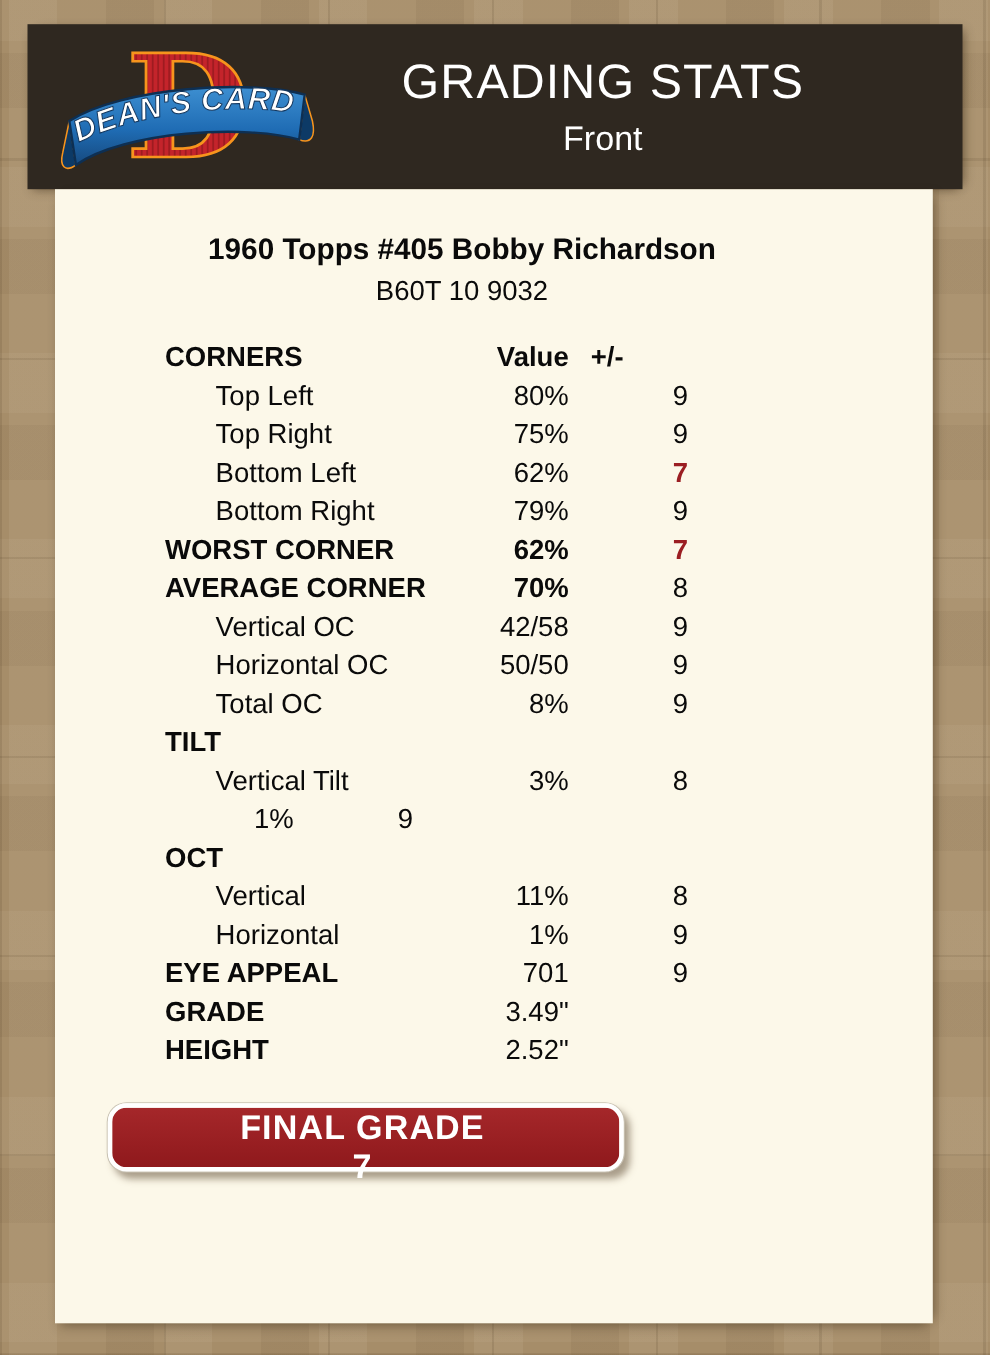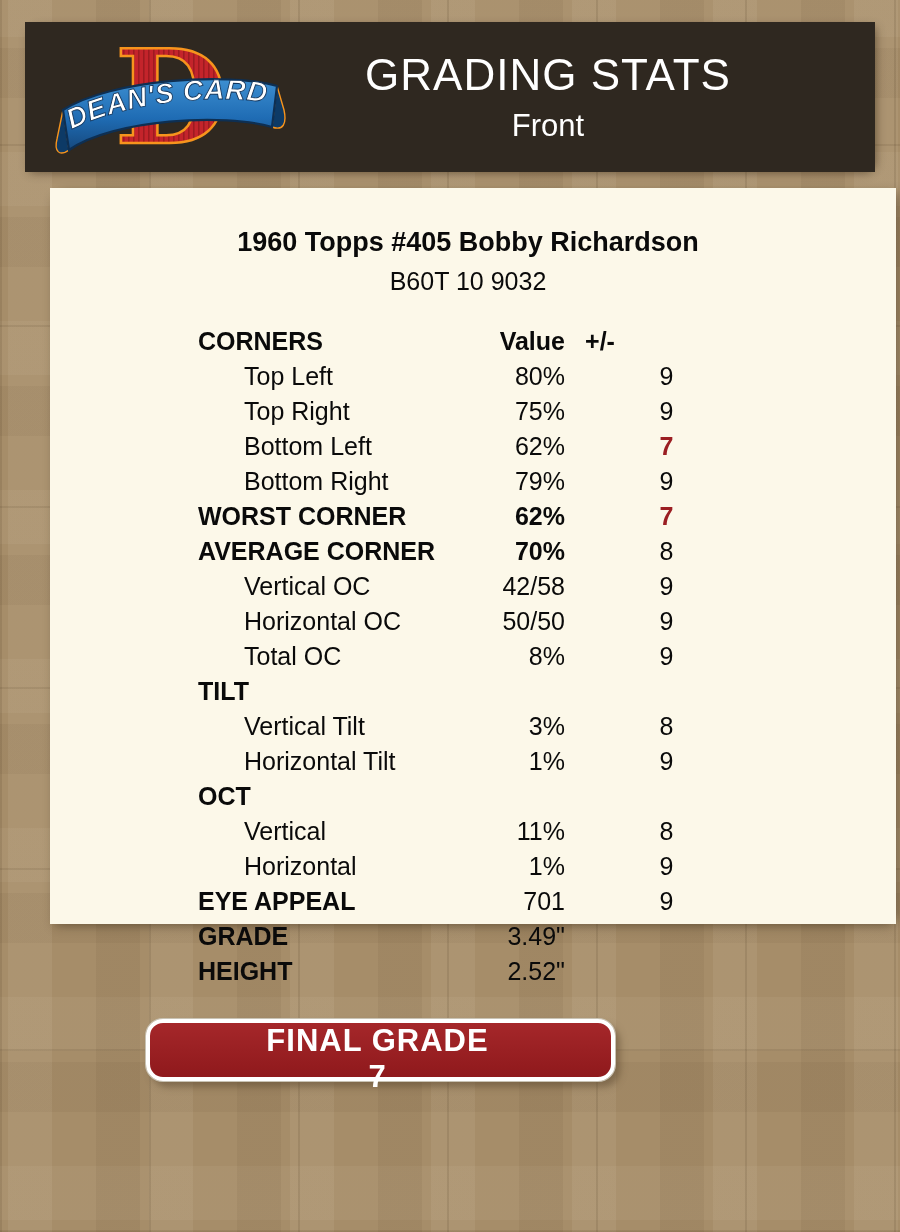--- a/index.html
+++ b/index.html
@@ -23,24 +23,23 @@
     background:#2f2820;display:flex;align-items:center;
     box-shadow:0 5px 9px -4px rgba(50,35,18,.45), 6px 0 9px -5px rgba(50,35,18,.45);
   }
   .logo{margin-left:28px;width:234px;height:134px;flex:0 0 auto;}
   .titles{flex:1;text-align:center;color:#fff;margin-right:66px;line-height:1.0;}
   .title-main{font-size:44px;letter-spacing:1px;}
   .title-sub{font-size:31px;margin-top:13px;}
 
   
   .panel{
-    position:absolute;left:50px;top:188px;width:798px;height:736px;
+    position:absolute;left:50px;top:172px;width:798px;height:1031px;
     background:#fcf8e9;color:#0a0a0a;
     box-shadow:0 6px 10px -4px rgba(50,35,18,.4), 7px 0 10px -5px rgba(50,35,18,.4);
-    padding-left:48px;
   }
   .cardhead{width:740px;text-align:center;margin-top:39px;}
   .card-title{font-size:27px;font-weight:bold;}
   .card-code{font-size:25px;margin-top:9px;}
 
   .stats{margin-left:100px;margin-top:27px;}
   .srow{display:flex;height:35px;align-items:center;font-size:25px;}
   .srow.head{font-weight:bold;height:36px;}
   .srow.gap{margin-top:16px;}
   .c-label{width:250px;white-space:nowrap;box-sizing:border-box;}
@@ -169,21 +168,20 @@
             <span class="c-grade"></span>
             <span class="c-pm"></span>
           </div>
           <div class="srow">
             <span class="c-label indent">Vertical Tilt</span>
             <span class="c-value">3%</span>
             <span class="c-grade">8</span>
             <span class="c-pm"></span>
           </div>
           <div class="srow">
-            <span class="c-label indent">Horizontal Tilt</span>
             <span class="c-value">1%</span>
             <span class="c-grade">9</span>
             <span class="c-pm"></span>
           </div>
           <div class="srow">
             <span class="c-label b">OCT</span>
             <span class="c-value"></span>
             <span class="c-grade"></span>
             <span class="c-pm"></span>
           </div>

